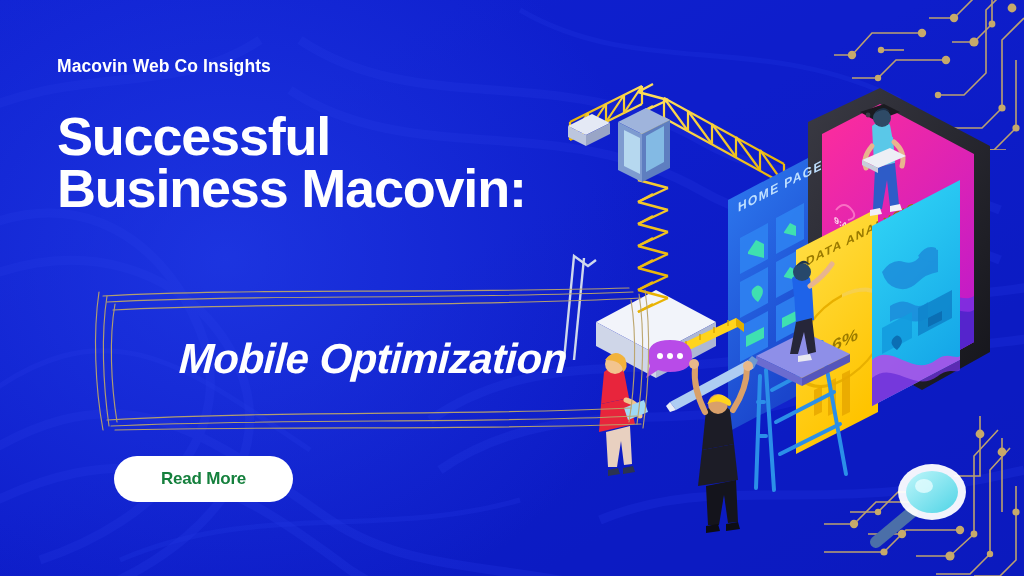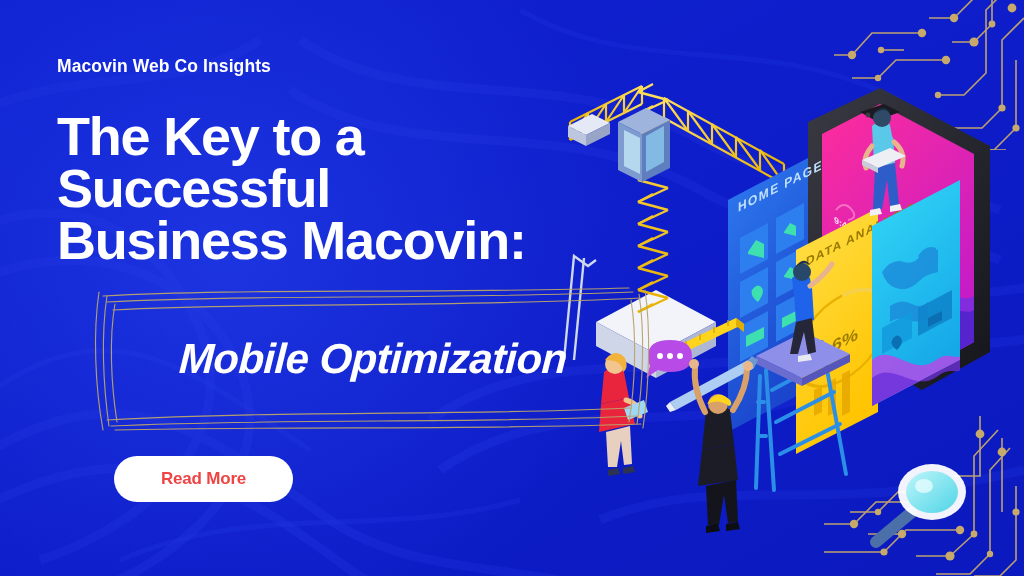--- a/index.html
+++ b/index.html
@@ -56,21 +56,21 @@
     color:#fff; font-weight:bold; font-style:italic;
     font-size:42px; letter-spacing:-.6px;
     transform: skewX(-3deg);
   }
 
   
   #read-more {
     position:absolute; left:57px; top:456px;
     width:179px; height:46px;
     background:#fff; border:none; border-radius:23px;
-    color:#ef4444; font-size:17px; font-weight:bold;
+    color:#15803d; font-size:17px; font-weight:bold;
     font-family:"Liberation Sans", sans-serif;
     cursor:pointer; letter-spacing:-.2px;
   }
 
   
   #illustration { position:absolute; left:560px; top:60px; width:464px; height:500px; }
   #illus-svg { width:100%; height:100%; display:block; }
 </style>
 </head>
 <body>
@@ -435,21 +435,20 @@
         <path d="M4 300 L14 196 L28 206 L36 200"></path>
         <path d="M14 300 L24 198"></path>
       </g>
     </svg>
   </div>
 
   <div id="copy">
     <div id="eyebrow">Macovin Web Co Insights</div>
 
     <div id="headline">
-      <span class="hl">The Key to a</span>
       <span class="hl">Successful</span>
       <span class="hl">Business Macovin:</span>
     </div>
 
     <div id="sketch-wrap">
       <svg id="sketch-svg" viewBox="0 0 560 145">
         <g fill="none" stroke="#BBA46A" stroke-width="1.15" opacity=".95" stroke-linecap="round">
           <path d="M14 16 C 160 8 330 14 540 6"></path>
           <path d="M20 24 C 170 16 340 22 548 12"></path>
           <path d="M10 10 C 150 2 320 8 536 2"></path>

